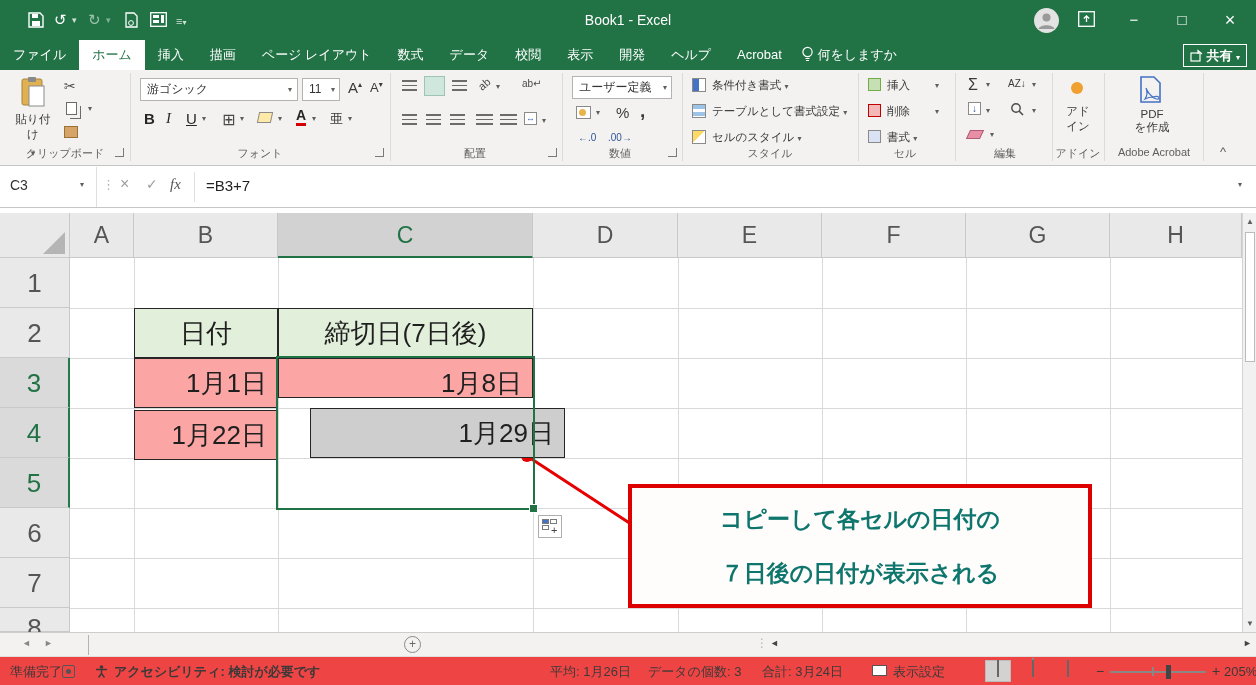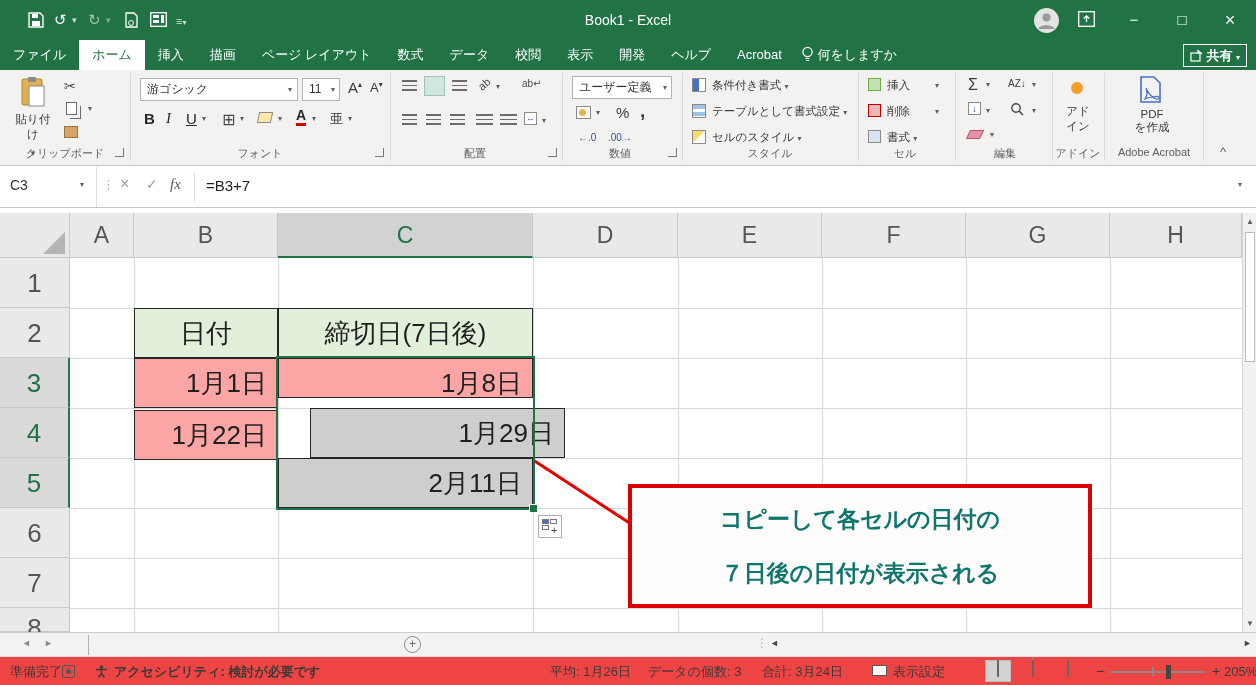--- a/index.html
+++ b/index.html
@@ -349,21 +349,20 @@
     <line x1="527" y1="243" x2="660" y2="330" stroke="#e60000" stroke-width="3"></line>
     <circle cx="527" cy="243" r="6" fill="#e60000"></circle>
   </svg>
 
   <div class="abs tcell hdr" style="left:134px;top:95px;width:144px;height:50px;">日付</div>
   <div class="abs tcell hdr" style="left:278px;top:95px;width:255px;height:50px;">締切日(7日後)</div>
   <div class="abs tcell num" style="left:134px;top:145px;width:144px;height:50px;">1月1日</div>
   <div class="abs tcell num" style="left:278px;top:145px;width:255px;height:40px;">1月8日</div>
   <div class="abs tcell num" style="left:134px;top:197px;width:144px;height:50px;padding-left:8px;">1月22日</div>
   <div class="abs tcell num gray" style="left:278px;top:195px;width:255px;height:50px;margin-left:32px;">1月29日</div>
-  <div class="abs tcell num gray" style="left:278px;top:245px;width:255px;height:50px;">2月11日</div>
 
   <div id="range-border" class="abs" style="left:276px;top:143px;width:259px;height:154px;pointer-events:none;"></div>
   <div id="fill-handle" class="abs" style="left:529px;top:291px;"></div>
 
   <div class="abs" style="left:538px;top:302px;width:24px;height:23px;background:#fff;border:1px solid #b0aeac;">
     <span class="abs" style="left:3px;top:3px;width:7px;height:5px;background:#4472c4;border:1px solid #7a7a7a;"></span>
     <span class="abs" style="left:11px;top:3px;width:7px;height:5px;background:#fff;border:1px solid #7a7a7a;"></span>
     <span class="abs" style="left:3px;top:9px;width:7px;height:5px;background:#fff;border:1px solid #7a7a7a;"></span>
     <span class="abs" style="left:12px;top:8px;font-size:11px;color:#444;">+</span>
   </div>

